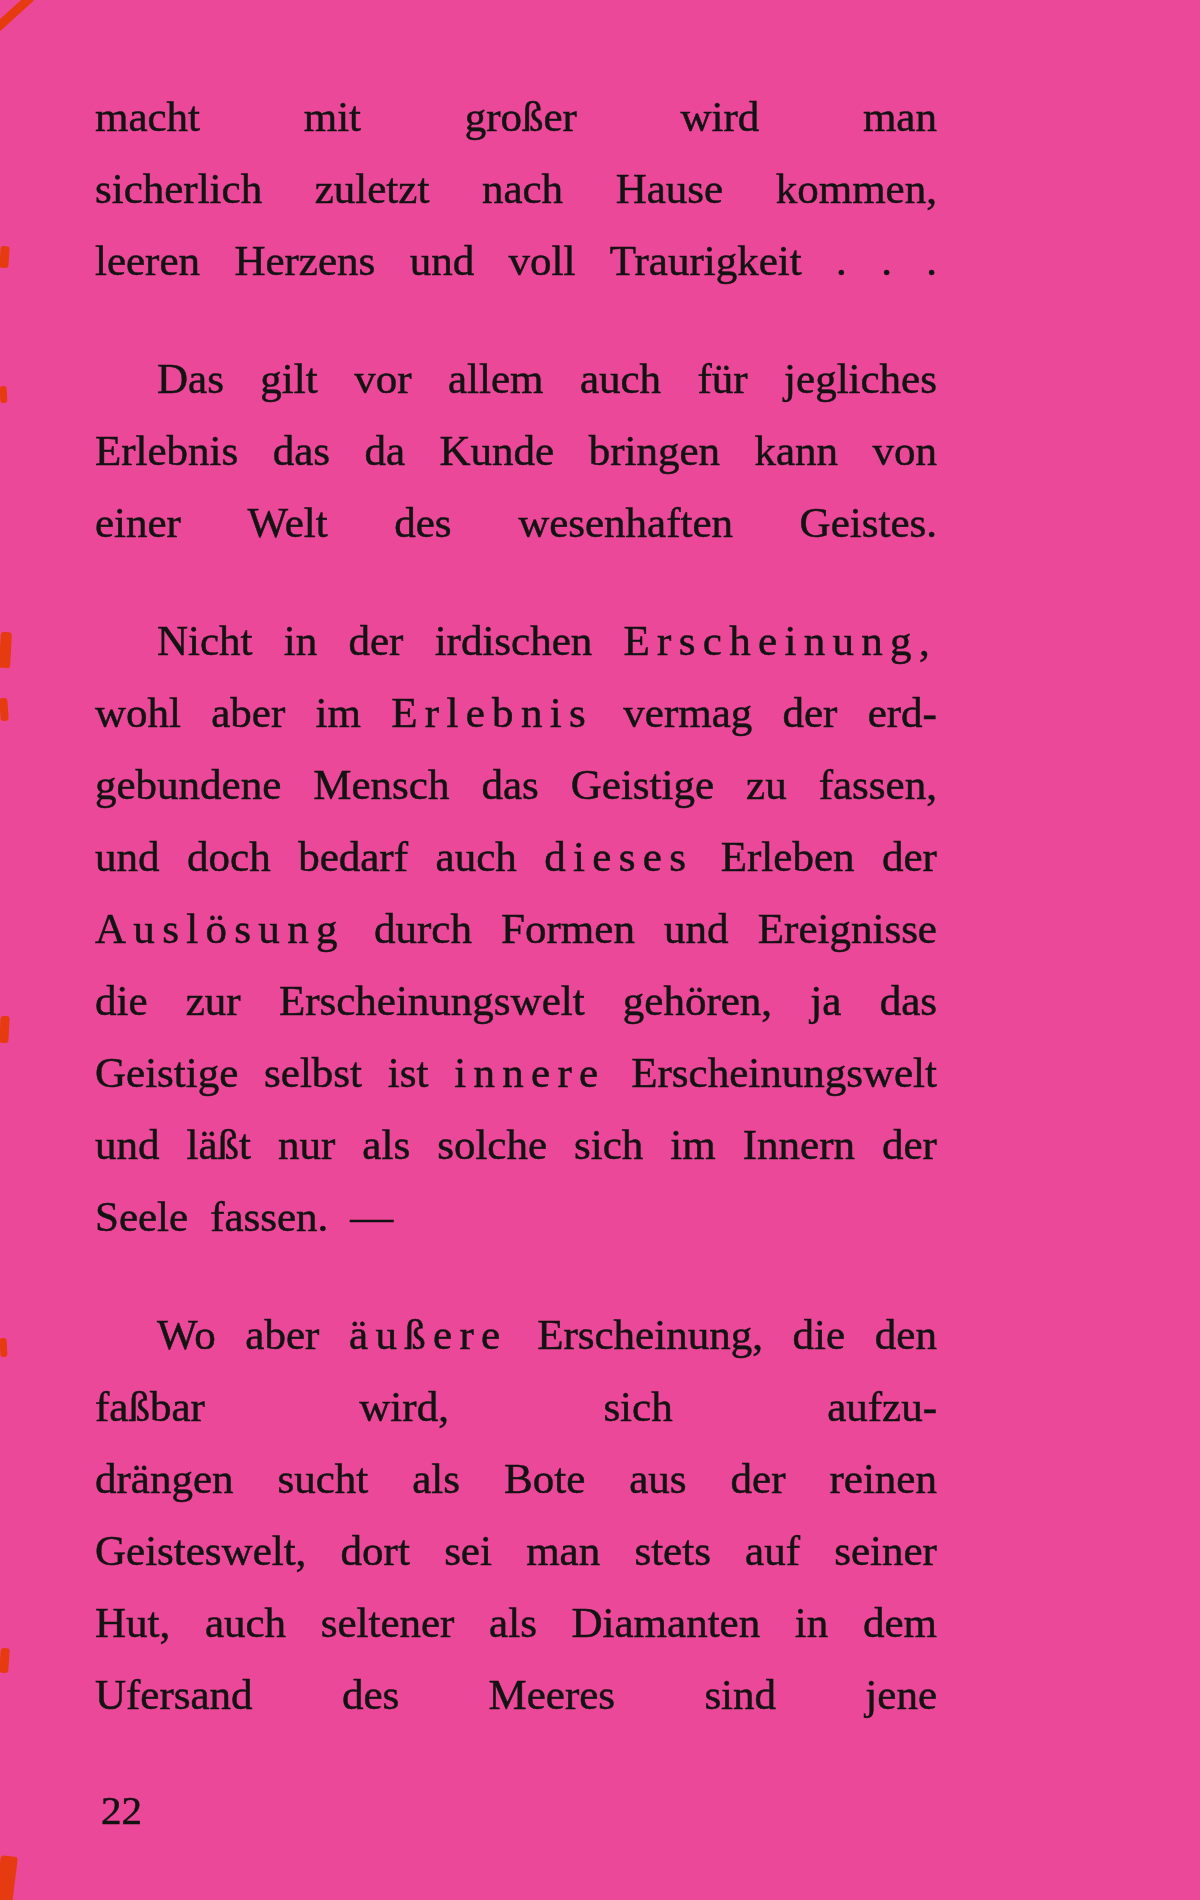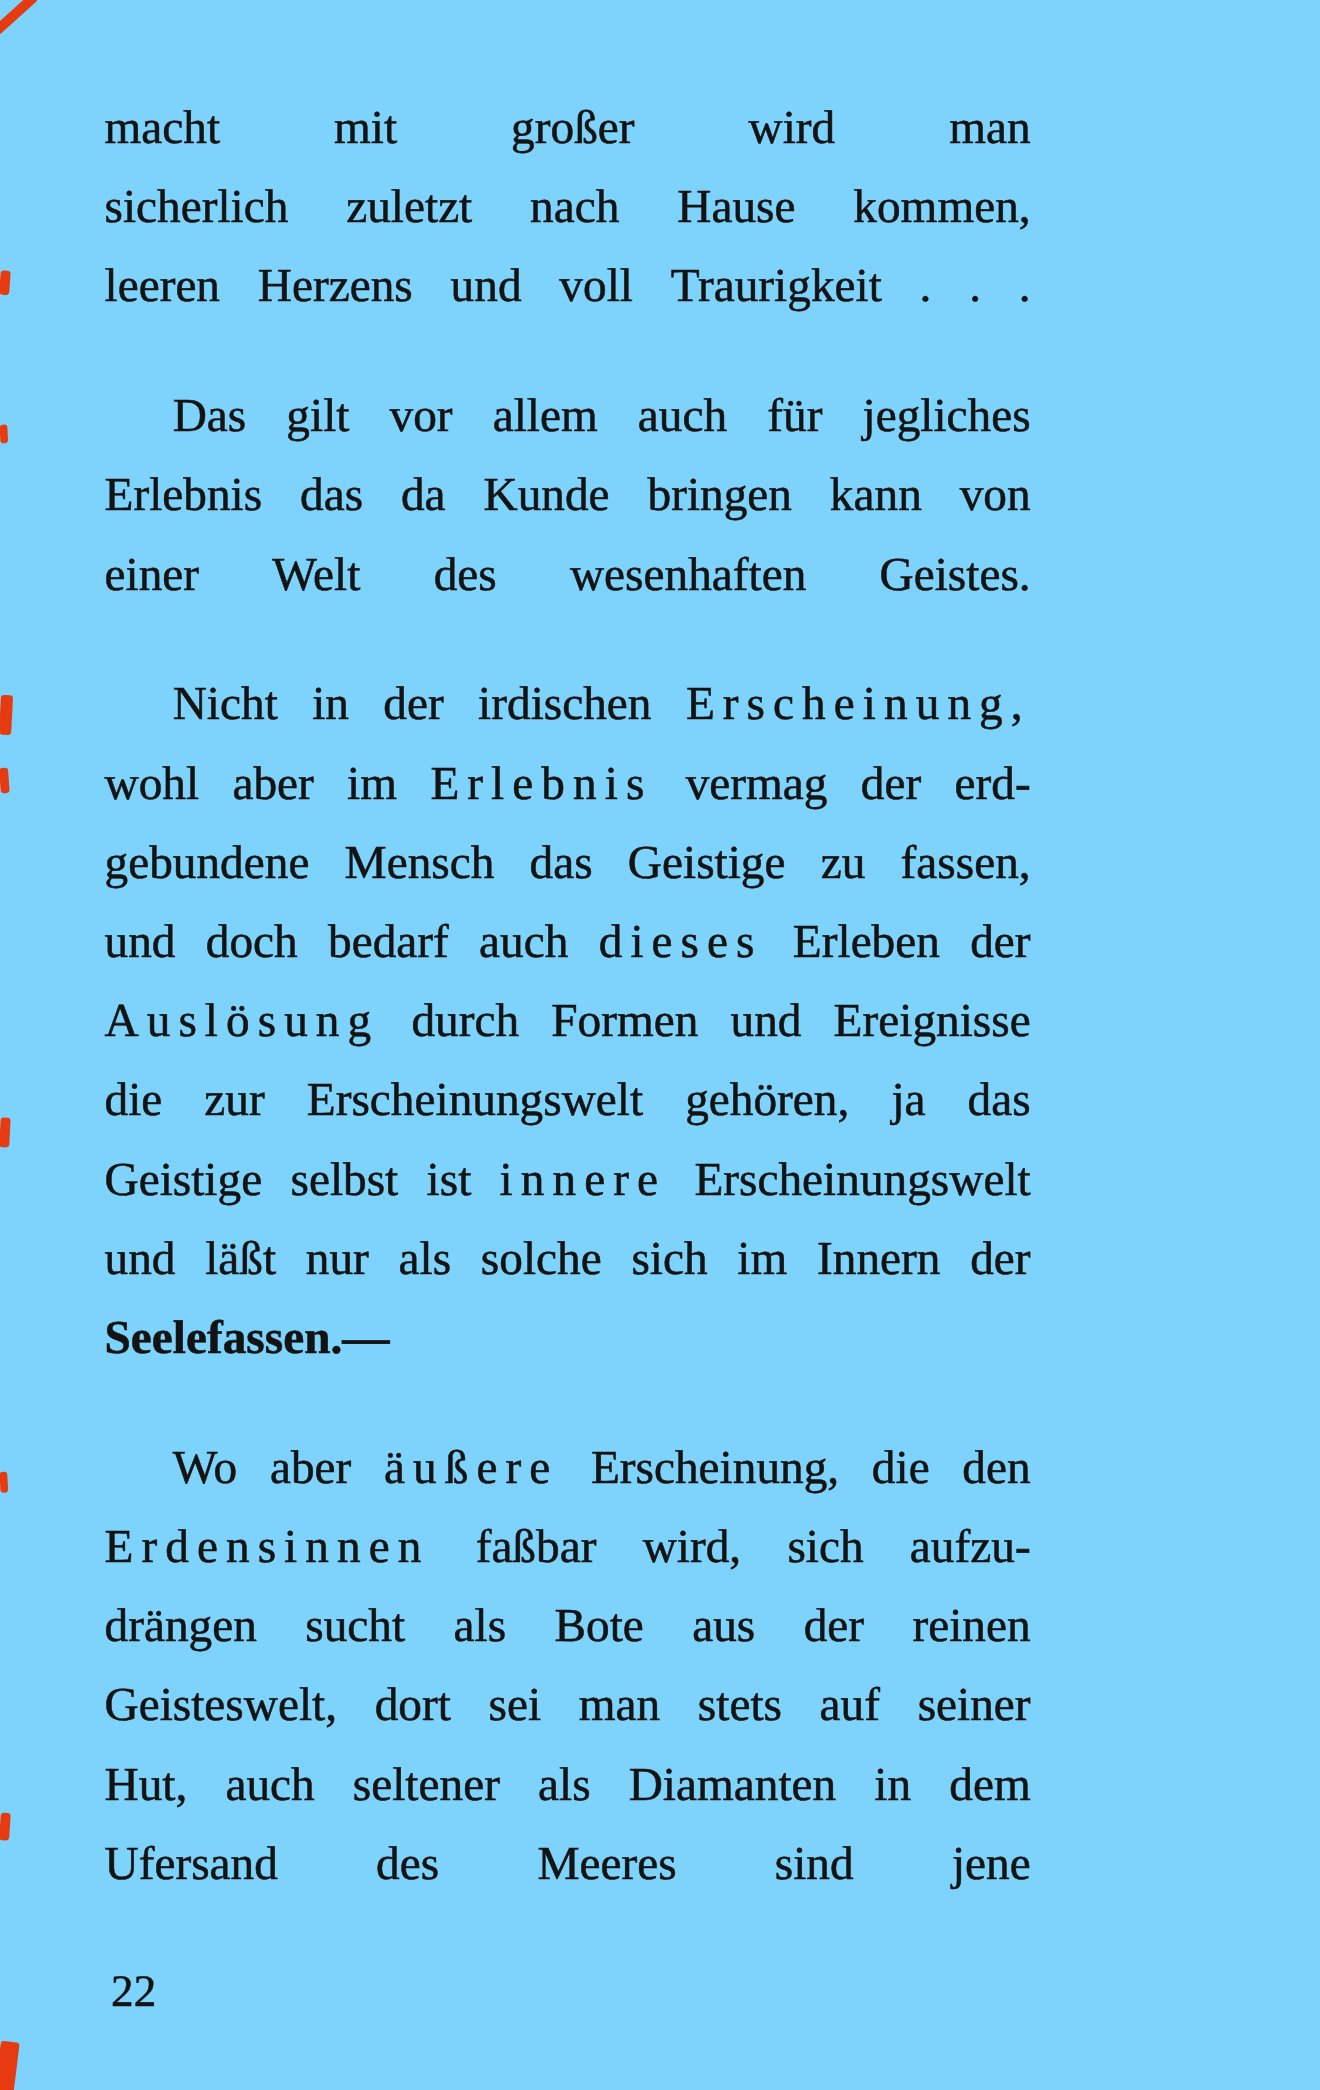--- a/index.html
+++ b/index.html
@@ -8,41 +8,41 @@
     height: 1900px;
     position: relative;
     overflow: hidden;
     background: #ffffff;
     font-family: "Liberation Serif", "DejaVu Serif", serif;
     color: #131313;
   }
   .scan-page {
     position: absolute;
     inset: 0;
-    background: #7dd3fc;
+    background: #ec4899;
   }
   .text-block {
     position: absolute;
     left: 95px;
     top: 92px;
     width: 842px;
     font-size: 43px;
     -webkit-text-stroke: 0.5px currentColor;
   }
   .para + .para { margin-top: 46px; }
   .line {
     display: flex;
     justify-content: space-between;
     align-items: baseline;
     height: 72px;
     white-space: pre;
   }
   .line.nojust {
     justify-content: flex-start;
-    font-weight: bold;
+    gap: 22px;
   }
   .line.indent { padding-left: 62px; }
   .sperr { letter-spacing: 0.17em; }
   .page-number {
     position: absolute;
     left: 101px;
     top: 1786px;
     font-size: 41px;
     -webkit-text-stroke: 0.5px currentColor;
   }
@@ -72,21 +72,21 @@
         <div class="line"><span>gebundene</span><span>Mensch</span><span>das</span><span>Geistige</span><span>zu</span><span>fassen,</span></div>
         <div class="line"><span>und</span><span>doch</span><span>bedarf</span><span>auch</span><span class="sperr">dieses</span><span>Erleben</span><span>der</span></div>
         <div class="line"><span class="sperr">Auslösung</span><span>durch</span><span>Formen</span><span>und</span><span>Ereignisse</span></div>
         <div class="line"><span>die</span><span>zur</span><span>Erscheinungswelt</span><span>gehören,</span><span>ja</span><span>das</span></div>
         <div class="line"><span>Geistige</span><span>selbst</span><span>ist</span><span class="sperr">innere</span><span>Erscheinungswelt</span></div>
         <div class="line"><span>und</span><span>läßt</span><span>nur</span><span>als</span><span>solche</span><span>sich</span><span>im</span><span>Innern</span><span>der</span></div>
         <div class="line nojust"><span>Seele</span><span>fassen.</span><span>—</span></div>
       </div>
       <div class="para">
         <div class="line indent"><span>Wo</span><span>aber</span><span class="sperr">äußere</span><span>Erscheinung,</span><span>die</span><span>den</span></div>
-        <div class="line"><span class="sperr">Erdensinnen</span><span>faßbar</span><span>wird,</span><span>sich</span><span>aufzu-</span></div>
+        <div class="line"><span>faßbar</span><span>wird,</span><span>sich</span><span>aufzu-</span></div>
         <div class="line"><span>drängen</span><span>sucht</span><span>als</span><span>Bote</span><span>aus</span><span>der</span><span>reinen</span></div>
         <div class="line"><span>Geisteswelt,</span><span>dort</span><span>sei</span><span>man</span><span>stets</span><span>auf</span><span>seiner</span></div>
         <div class="line"><span>Hut,</span><span>auch</span><span>seltener</span><span>als</span><span>Diamanten</span><span>in</span><span>dem</span></div>
         <div class="line"><span>Ufersand</span><span>des</span><span>Meeres</span><span>sind</span><span>jene</span></div>
       </div>
     </div>
   <div class="page-number">22</div>
   <div>
       <div class="edge-mark" style="left: -10px; top: 8px; width: 48px; height: 9px; transform: rotate(-42deg); background: rgb(230, 58, 16);"></div>
       <div class="edge-mark" style="left: 0px; top: 246px; width: 9px; height: 22px; transform: rotate(4deg); background: rgb(230, 58, 16);"></div>

